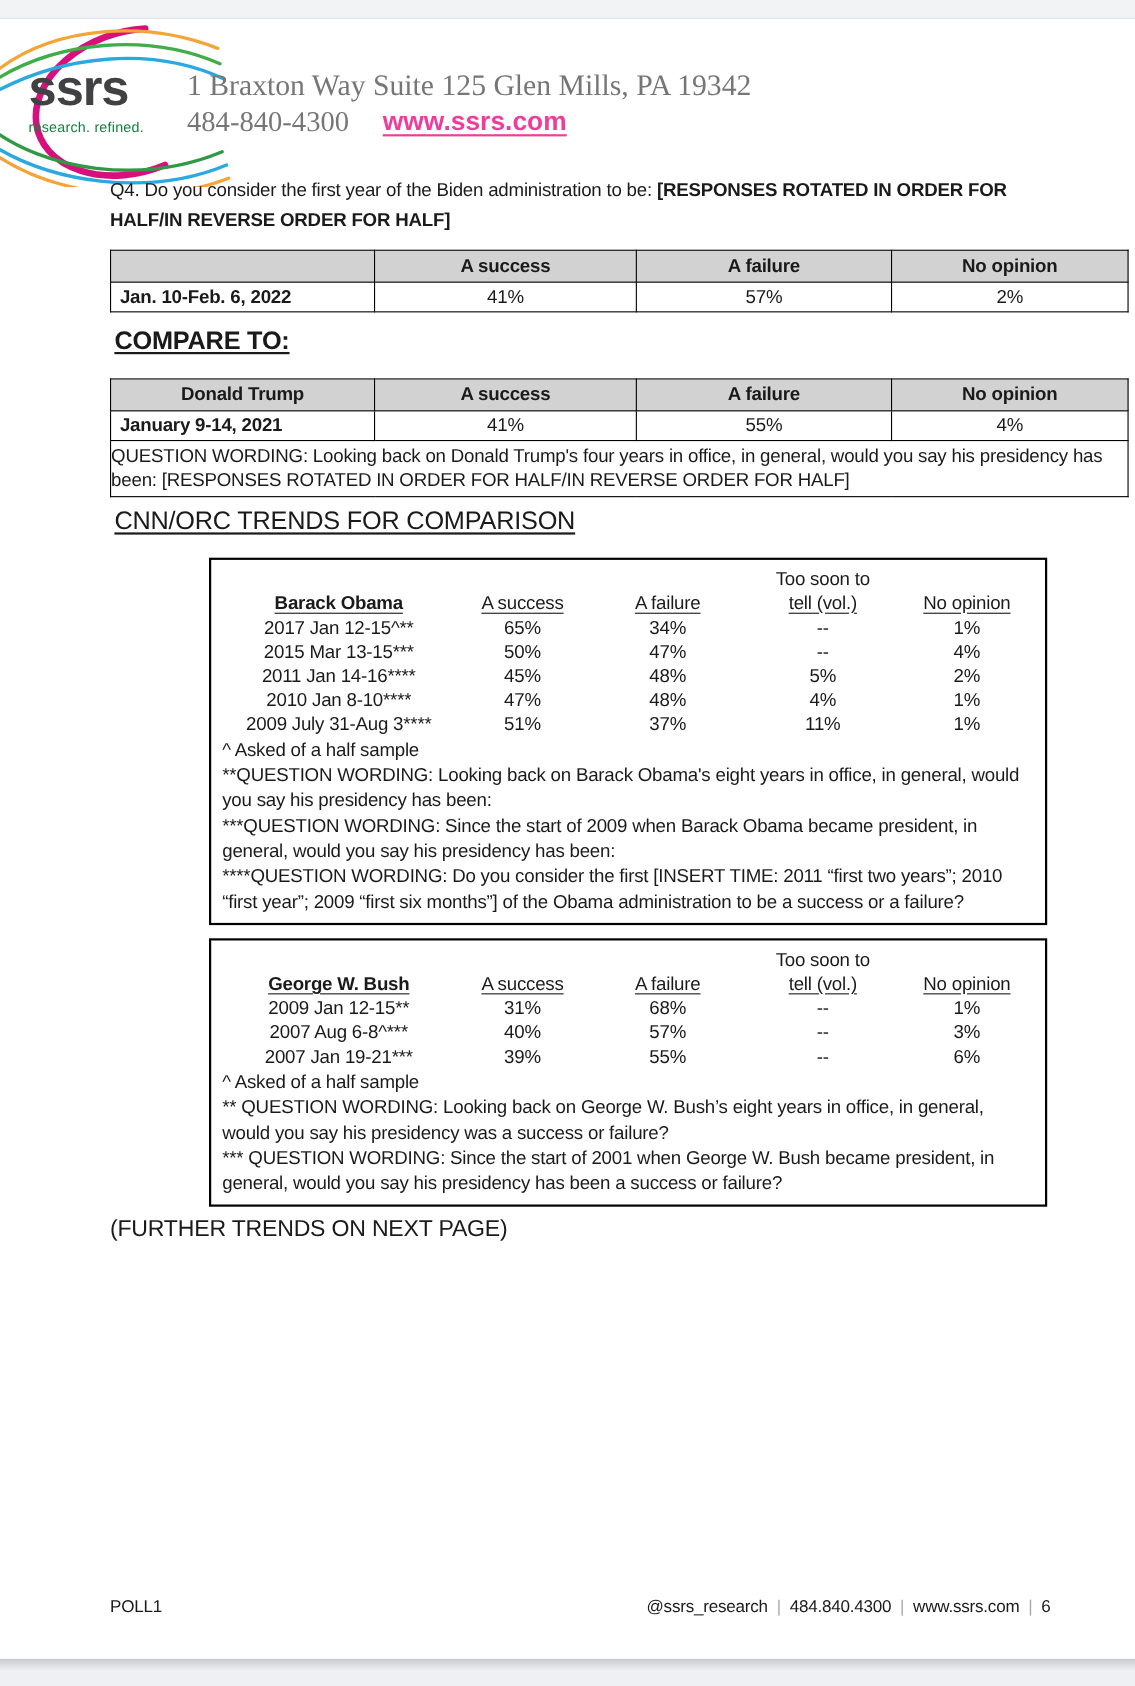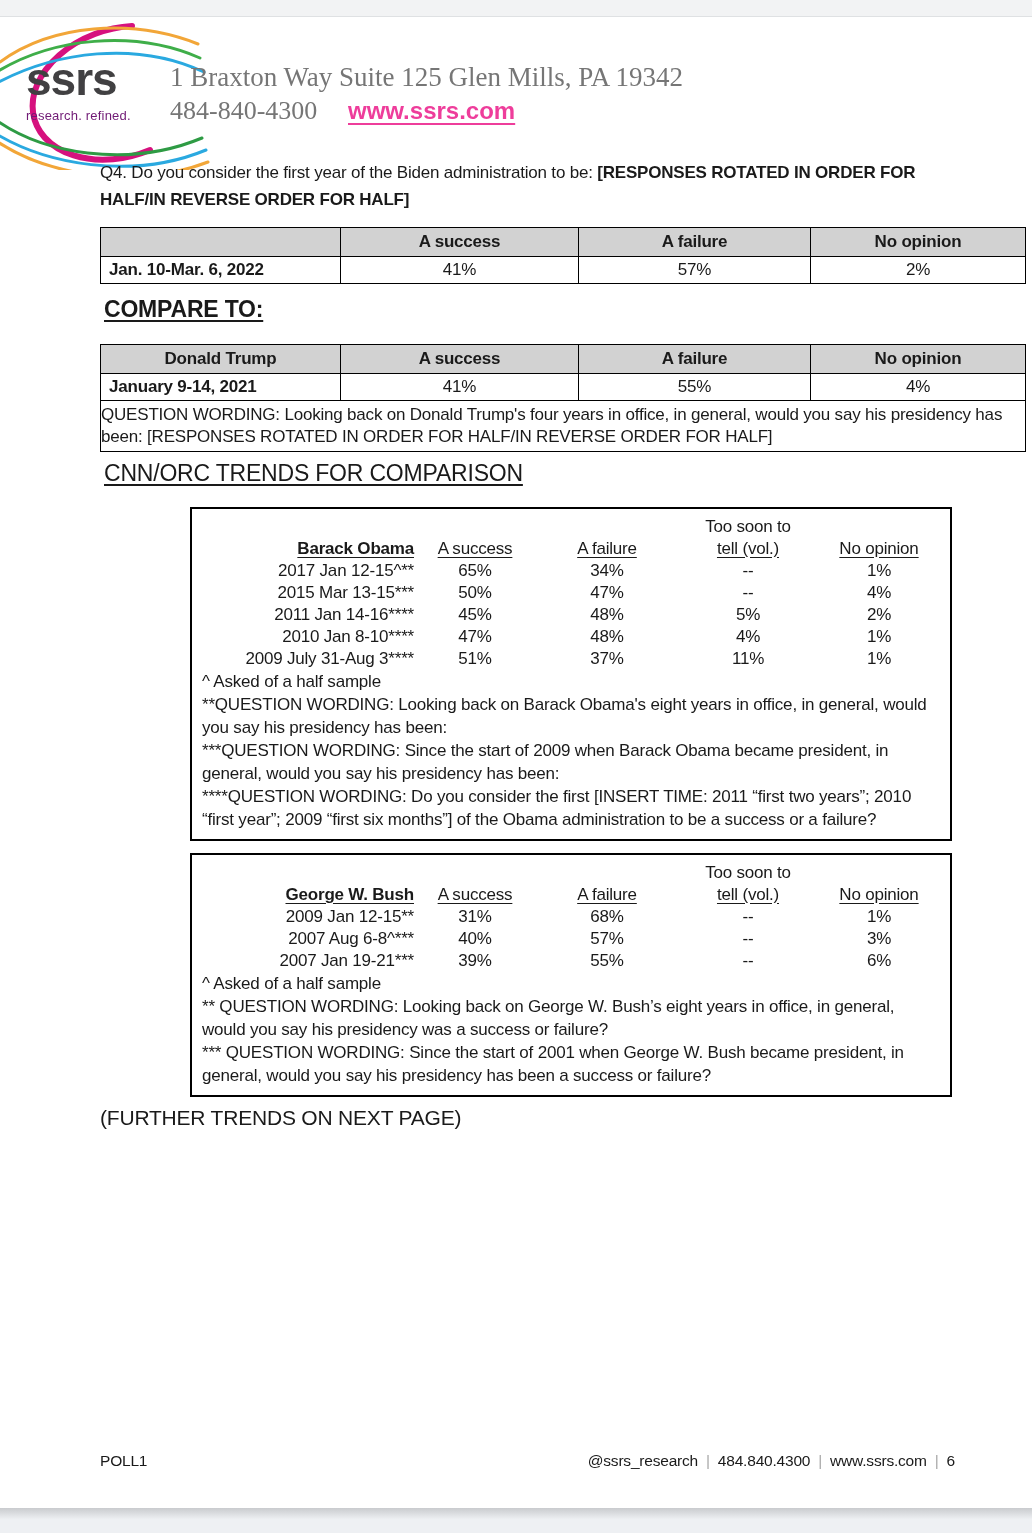--- a/index.html
+++ b/index.html
@@ -24,21 +24,21 @@
     background: linear-gradient(#c9cbce, #eef0f3 45%, #eef0f3);
   }
   
   .logo-wrap { position: absolute; left: -20px; top: 18px; width: 232px; height: 152px; }
   .logo-text {
     position: absolute; left: 26px; top: 52px;
     font-size: 46px; font-weight: 700; color: #414042; letter-spacing: -1px;
   }
   .logo-tagline {
     position: absolute; left: 26px; top: 108px;
-    font-size: 13px; color: #701a75; letter-spacing: 0.2px; text-align: center;
+    font-size: 13px; color: #15803d; letter-spacing: 0.2px; text-align: center;
   }
   .addr-line1 {
     position: absolute; left: 170px; top: 62px;
     font-family: "Liberation Serif", serif; font-size: 27px; color: #767676; letter-spacing: 0;
   }
   .addr-line2 {
     position: absolute; left: 170px; top: 96px;
     font-family: "Liberation Serif", serif; font-size: 26px; color: #767676; letter-spacing: 0;
   }
   .site-link {
@@ -75,21 +75,21 @@
   
   .trend-box {
     position: absolute; left: 190px; width: 762px;
     border: 2px solid #000; background: #fff;
     padding: 7px 10px 8px 10px;
     font-size: 17px; line-height: 22px;
   }
   .box-obama { top: 507px; }
   .box-bush  { top: 853px; }
   .trow { display: grid; grid-template-columns: 212px 122px 142px 140px 1fr; }
-  .trow .dcol { text-align: right; }
+  .trow .dcol { text-align: center; }
   .trow .vcol { text-align: center; }
   .hname { font-weight: 700; text-decoration: underline; text-underline-offset: 3px; }
   .hcol  { text-decoration: underline; text-underline-offset: 3px; }
   .fn { line-height: 23px; }
   
   .further { position: absolute; left: 100px; top: 1106px; font-size: 21px; }
   
   .footer-left { position: absolute; left: 100px; top: 1452px; font-size: 15.5px; color: #1a1a1a; }
   .footer-right { position: absolute; right: 77px; top: 1452px; font-size: 15.5px; color: #1a1a1a; white-space: nowrap; }
   .footer-right .sep { color: #a9a9a9; padding: 0 8px; }
@@ -121,21 +121,21 @@
 
   <table class="poll t-biden">
     <tbody>
         <tr>
       <th class="c0"></th>
       <th class="c1">A success</th>
       <th class="c2">A failure</th>
       <th class="c3">No opinion</th>
     </tr>
     <tr>
-      <td class="rowlabel">Jan. 10-Mar. 6, 2022</td>
+      <td class="rowlabel">Jan. 10-Feb. 6, 2022</td>
       <td>41%</td>
       <td>57%</td>
       <td>2%</td>
     </tr>
   </tbody>
     </table>
 
   <div class="center-head compare-to"><span>COMPARE TO:</span></div>
 
   <table class="poll t-trump">

